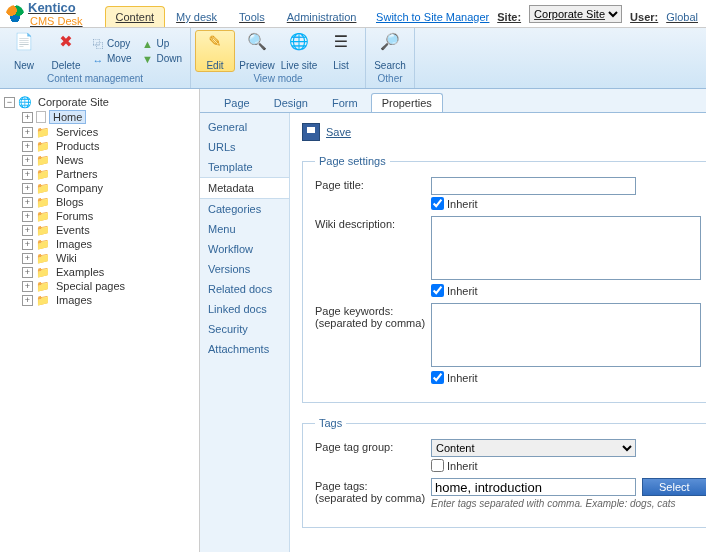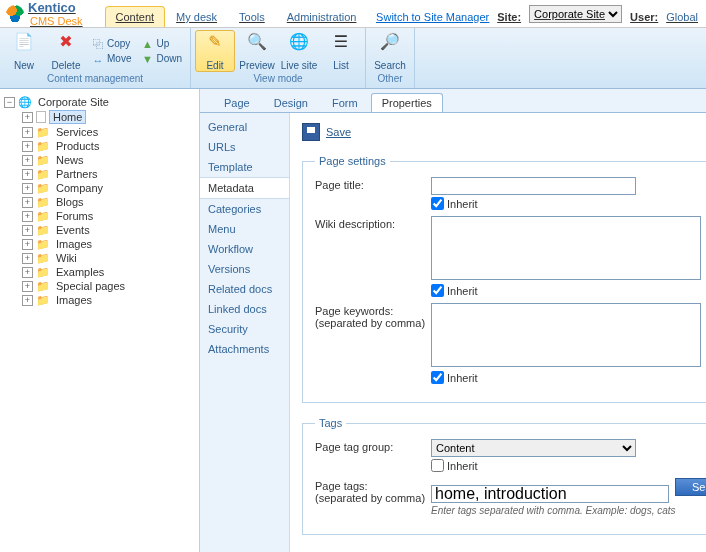--- a/index.html
+++ b/index.html
@@ -67,21 +67,21 @@
 fieldset { border: 1px solid #bcd2e6; padding: 10px 12px 12px 12px; margin-bottom: 14px; }
 legend { color: #336699; padding: 0 4px; font-size: 11px; }
 .form-row { display: flex; align-items: flex-start; margin-bottom: 6px; }
 .form-label { width: 116px; color: #333; padding-top: 2px; }
 .form-ctrl { flex: 1; }
 .txt { width: 205px; border: 1px solid #7f9db9; height: 18px; font-size: 11px; padding: 1px 3px; }
 .txtarea { width: 270px; height: 64px; border: 1px solid #7f9db9; font-size: 11px; padding: 2px 3px; resize: none; }
 .inherit { display: flex; align-items: center; gap: 3px; margin-top: 2px; font-size: 11px; }
 .sel { width: 205px; height: 18px; border: 1px solid #7f9db9; font-size: 11px; }
 .tag-row { display: flex; gap: 6px; align-items: flex-start; }
-.tag-input { width: 238px; border: 1px solid #7f9db9; height: 18px; font-size: 16px; padding: 1px 3px; margin-top: 7px; }
+.tag-input { width: 205px; border: 1px solid #7f9db9; height: 18px; font-size: 13px; padding: 1px 3px; }
 .select-btn { background: linear-gradient(#5a8fd6, #2f6bbd); color: #fff; border: 1px solid #2a5a99; padding: 2px 16px; font-size: 11px; cursor: pointer; }
 .hint { font-style: italic; color: #666; font-size: 10px; margin-top: 2px; }
 </style>
 </head>
 <body>
 
 <div class="header">
   <div class="logo">
     <span class="logo-icon"></span>
     <div>

